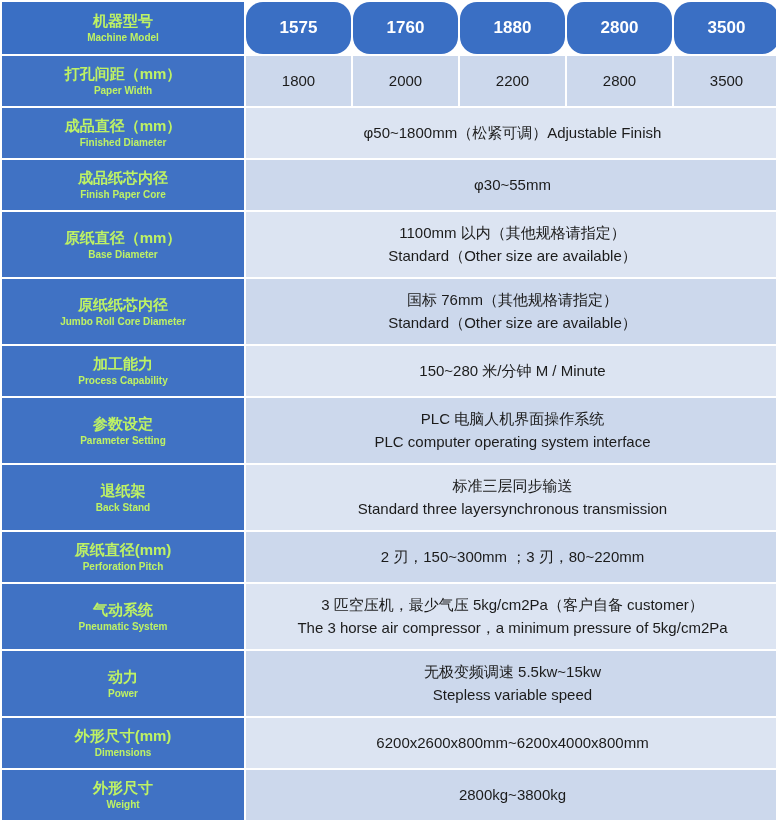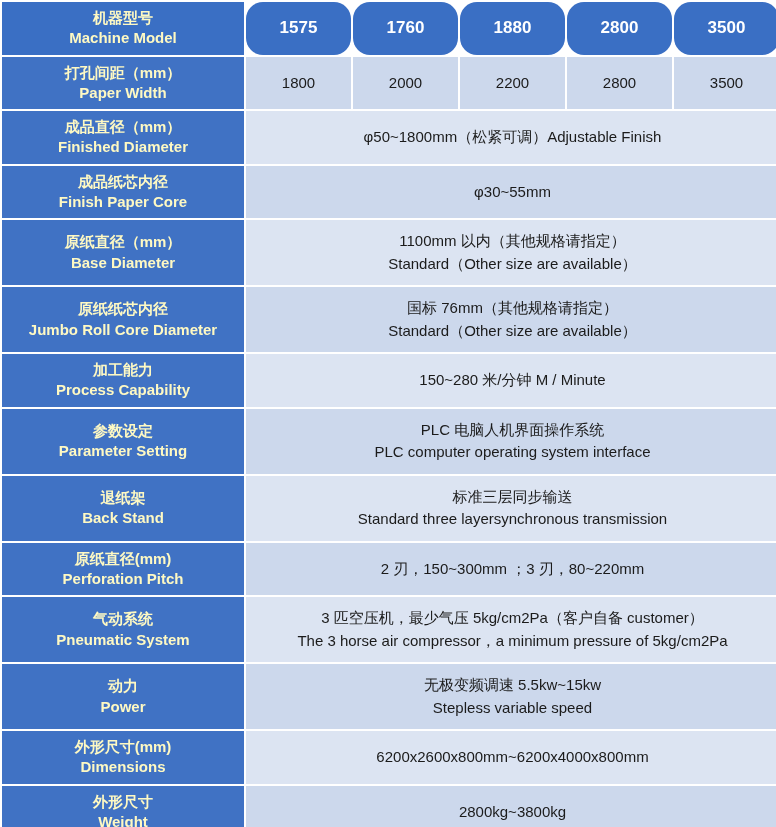--- a/index.html
+++ b/index.html
@@ -20,32 +20,32 @@
     table-layout: fixed;
   }
   td {
     padding: 0;
     text-align: center;
     vertical-align: middle;
   }
   
   td.label-cell {
     background: #4072c4;
-    color: #fef9c3;
+    color: #bef264;
     width: 242px;
     padding: 6px 4px;
     line-height: 1.35;
   }
   td.label-cell .cn {
     font-size: 15px;
     font-weight: bold;
     display: block;
   }
   td.label-cell .en {
-    font-size: 15px;
+    font-size: 10px;
     font-weight: bold;
     display: block;
   }
   
   tr.header-row td.label-cell {
     background: #3a6fc4;
   }
   td.model-head {
     background: #3a6fc4;
     color: #ffffff;

